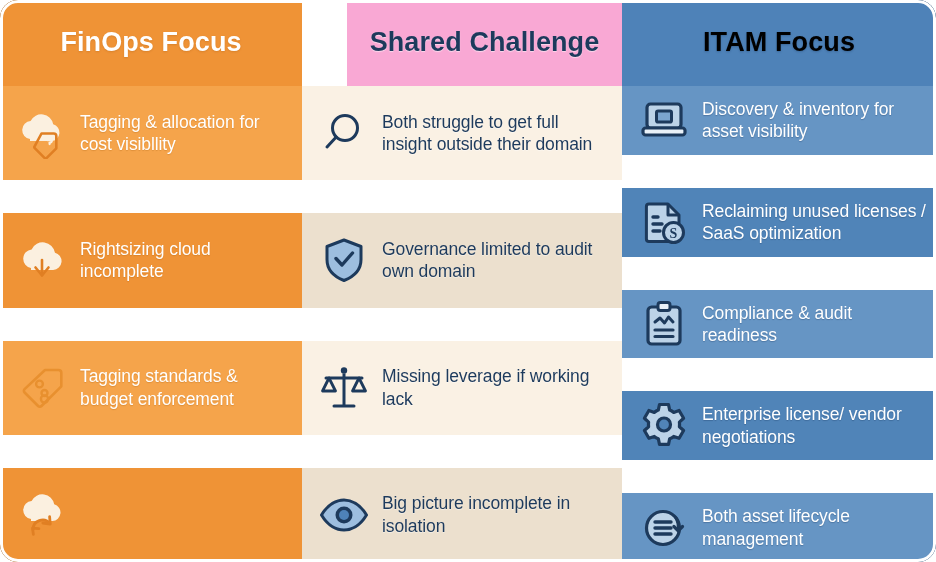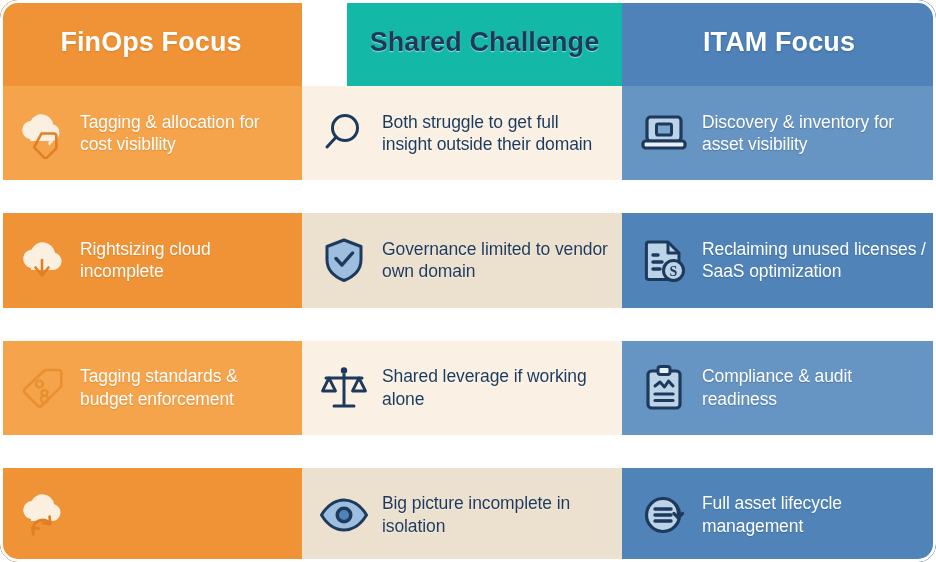--- a/index.html
+++ b/index.html
@@ -48,25 +48,25 @@
   }
   .col-header .title {
     font-size: 27px;
     font-weight: bold;
     line-height: 1.1;
   }
 
   .col-finops .col-header { background: #ef9336; }
   .col-finops .col-header .title { color: #ffffff; text-shadow: 0 1px 2px rgba(150,80,10,.25); }
 
-  .col-shared .col-header { background: #14b8a6; margin-left: 45px; }
+  .col-shared .col-header { background: #f9a8d4; margin-left: 45px; }
   .col-shared .col-header .title { color: #1d3a5c; text-shadow: 0 1px 1px rgba(255,255,255,.55); }
 
   .col-itam .col-header { background: #4e82b8; }
-  .col-itam .col-header .title { color: #ffffff; text-shadow: 0 1px 2px rgba(20,50,90,.3); }
+  .col-itam .col-header .title { color: #000000; text-shadow: 0 1px 2px rgba(20,50,90,.3); }
 
   
   .rows {
     flex: 1 1 auto;
     display: flex;
     flex-direction: column;
     gap: 33px;
   }
   .row {
     flex: 1 1 0;
@@ -200,35 +200,35 @@
       </div>
 
 
       <div class="row">
         <span class="row-icon">
           <svg width="52" height="52" viewBox="0 0 52 52">
             <path d="M26 6 L43 12.5 v13 c0 11 -8 17.5 -17 21 c-9 -3.5 -17 -10 -17 -21 v-13 z" fill="#9dbedf" stroke="#1d3a5c" stroke-width="3" stroke-linejoin="round"></path>
             <path d="M18 24.5 L24 31 L34.5 19" fill="none" stroke="#1d3a5c" stroke-width="3.4" stroke-linecap="round" stroke-linejoin="round"></path>
           </svg>
         </span>
-        <span class="row-text">Governance limited to vendor own domain</span>
+        <span class="row-text">Governance limited to audit own domain</span>
       </div>
 
       <div class="row">
         <span class="row-icon">
           <svg width="52" height="52" viewBox="0 0 52 52">
             <circle cx="26" cy="8.5" r="3.2" fill="#1d3a5c"></circle>
             <path d="M26 11.5 V44" fill="none" stroke="#1d3a5c" stroke-width="3"></path>
             <path d="M8 16 H44" fill="none" stroke="#1d3a5c" stroke-width="3" stroke-linecap="round"></path>
             <path d="M16 44 H36" fill="none" stroke="#1d3a5c" stroke-width="3" stroke-linecap="round"></path>
             <path d="M11 16 L4.5 29 H17.5 z" fill="none" stroke="#1d3a5c" stroke-width="2.8" stroke-linejoin="round"></path>
             <path d="M41 16 L34.5 29 H47.5 z" fill="none" stroke="#1d3a5c" stroke-width="2.8" stroke-linejoin="round"></path>
           </svg>
         </span>
-        <span class="row-text">Shared leverage if working alone</span>
+        <span class="row-text">Missing leverage if working lack</span>
       </div>
 
       <div class="row">
         <span class="row-icon">
           <svg width="52" height="52" viewBox="0 0 52 52">
             <path d="M3.5 26 C10 15 19 11 26 11 s16 4 22.5 15 C42 37 33 41 26 41 S10 37 3.5 26 z" fill="#9dbedf" stroke="#1d3a5c" stroke-width="3" stroke-linejoin="round"></path>
             <circle cx="26" cy="26" r="8.5" fill="#1d3a5c"></circle>
             <circle cx="26" cy="26" r="5" fill="#4e82b8"></circle>
           </svg>
         </span>
@@ -273,31 +273,40 @@
           <svg width="52" height="52" viewBox="0 0 52 52">
             <rect x="10" y="9" width="32" height="37" rx="3.6" fill="#bcd3e8" stroke="#1d3a5c" stroke-width="3.2"></rect>
             <rect x="20" y="4.5" width="12" height="8" rx="2.4" fill="#e9f1f8" stroke="#1d3a5c" stroke-width="3"></rect>
             <path d="M17 24 l5 -4 l4.5 5 l4 -6 l4.5 5" fill="none" stroke="#1d3a5c" stroke-width="3" stroke-linecap="round" stroke-linejoin="round"></path>
             <path d="M17 32 h18 M17 38.5 h18" fill="none" stroke="#1d3a5c" stroke-width="3.2" stroke-linecap="round"></path>
           </svg>
         </span>
         <span class="row-text">Compliance &amp; audit readiness</span>
       </div>
 
+      <div class="row">
+        <span class="row-icon">
+          <svg width="52" height="52" viewBox="0 0 52 52">
+            <path d="M21.5 4.5 h9 l1.2 5.6 a17 17 0 0 1 4 2.3 l5.4 -1.9 l4.5 7.8 l-4.2 3.8 a17 17 0 0 1 0 4.6 l4.2 3.8 l-4.5 7.8 l-5.4 -1.9 a17 17 0 0 1 -4 2.3 l-1.2 5.6 h-9 l-1.2 -5.6 a17 17 0 0 1 -4 -2.3 l-5.4 1.9 l-4.5 -7.8 l4.2 -3.8 a17 17 0 0 1 0 -4.6 l-4.2 -3.8 l4.5 -7.8 l5.4 1.9 a17 17 0 0 1 4 -2.3 z" fill="#bcd3e8" stroke="#1d3a5c" stroke-width="3.2" stroke-linejoin="round"></path>
+            <circle cx="26" cy="24.5" r="6.5" fill="#5084b8" stroke="#1d3a5c" stroke-width="3.2"></circle>
+          </svg>
+        </span>
+        <span class="row-text">Enterprise license/ vendor negotiations</span>
+      </div>
 
       <div class="row">
         <span class="row-icon">
           <svg width="52" height="52" viewBox="0 0 52 52">
             <circle cx="25" cy="26" r="16.5" fill="#bcd3e8" stroke="#1d3a5c" stroke-width="3.2"></circle>
             <path d="M17 20 h16 M17 26 h16 M17 32 h16" fill="none" stroke="#1d3a5c" stroke-width="3.4" stroke-linecap="round"></path>
             <path d="M38 16 a17 17 0 0 1 2 12" fill="none" stroke="#1d3a5c" stroke-width="3.2" stroke-linecap="round"></path>
             <path d="M44.5 24.5 l-4.3 4.3 l-4.3 -4.3" fill="none" stroke="#1d3a5c" stroke-width="3.2" stroke-linecap="round" stroke-linejoin="round"></path>
           </svg>
         </span>
-        <span class="row-text">Full asset lifecycle management</span>
+        <span class="row-text">Both asset lifecycle management</span>
       </div>
 
     </div>
   </div>
 
   <div id="frame"></div>
   <div id="outline"></div>
 </div>
 
 </body></html>

